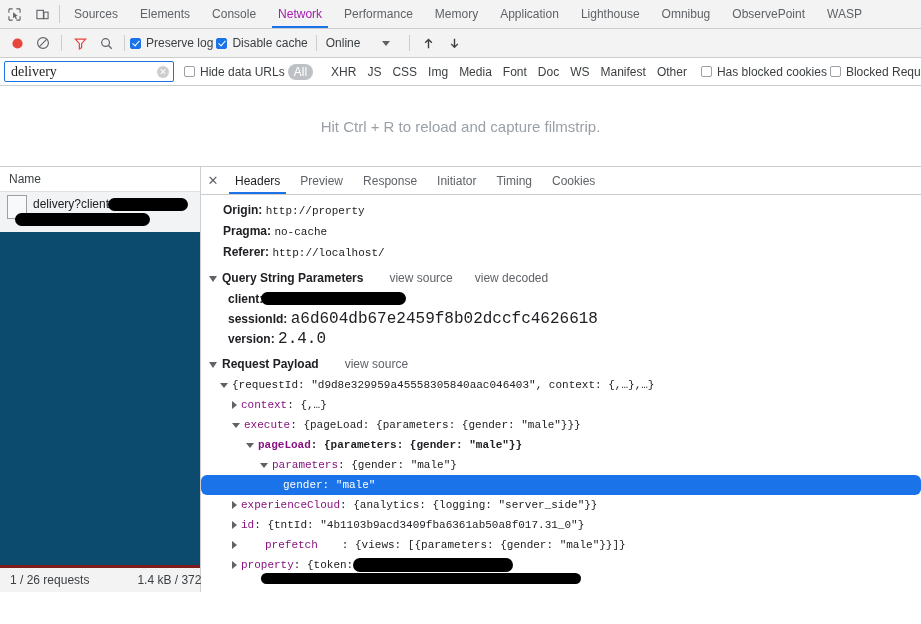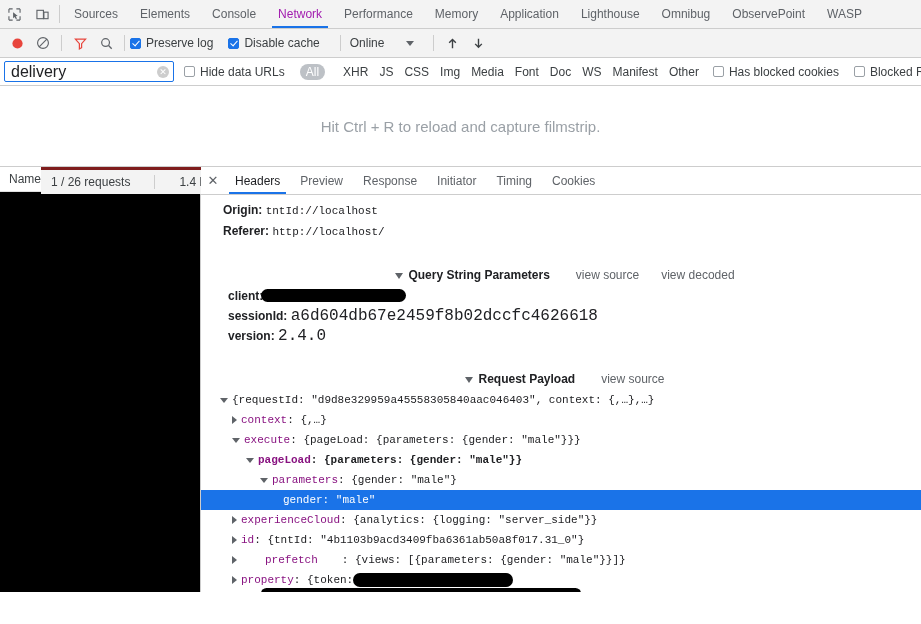--- a/index.html
+++ b/index.html
@@ -33,21 +33,21 @@
     background:#1a73e8;
   }
 
   
   .toolbar{
     height:28px;min-height:28px;display:flex;align-items:center;
     background:#f3f3f3;border-bottom:1px solid #cdcdcd;padding:0 4px;
   }
   .tool-btn{width:26px;height:26px;display:flex;align-items:center;justify-content:center;cursor:pointer;}
   .vsep{width:1px;height:16px;background:#cdcdcd;margin:0 5px;}
-  .chk{display:flex;align-items:center;cursor:pointer;margin-right:15px;white-space:nowrap;}
+  .chk{display:flex;align-items:center;cursor:pointer;margin-right:3px;white-space:nowrap;}
   .cbox{
     width:11px;height:11px;border:1px solid #9aa0a6;border-radius:2px;
     background:#fff;margin-right:5px;box-sizing:border-box;position:relative;flex:none;
   }
   .cbox.on{background:#1a73e8;border-color:#1a73e8;}
   .cbox.on::after{
     content:"";position:absolute;left:3px;top:0px;width:3px;height:6px;
     border:solid #fff;border-width:0 1.6px 1.6px 0;transform:rotate(42deg);
   }
   .chk-label{font-size:12px;color:#3c4043;}
@@ -60,43 +60,43 @@
   
   .filterbar{
     height:27px;min-height:27px;display:flex;align-items:center;
     background:#fff;border-bottom:1px solid #cdcdcd;padding:0 4px;
   }
   .filterinput{
     width:160px;height:19px;border:1px solid #1a73e8;border-radius:2px;
     display:flex;align-items:center;padding:0 4px;background:#fff;margin-right:10px;flex:none;
   }
   .filterinput input{
-    border:0;outline:0;flex:1;font-size:16px;font-family:Liberation Sans, sans-serif;
+    border:0;outline:0;flex:1;font-size:14px;font-family:Liberation Serif, serif;
     color:#202124;background:transparent;min-width:0;
   }
   .clear-x{
     width:12px;height:12px;border-radius:50%;background:#cdcdcd;color:#fff;
     font-size:9px;line-height:12px;text-align:center;cursor:pointer;flex:none;
   }
   .ftype{font-size:12px;color:#3c4043;padding:1px 5px;margin-right:1px;cursor:pointer;white-space:nowrap;}
   .ftype.sel{background:#bdc1c6;color:#fff;border-radius:8px;padding:1px 6px;}
   .fsep{width:1px;height:14px;background:#cdcdcd;margin:0 6px;}
 
   
   .filmstrip{
     height:80px;min-height:80px;display:flex;align-items:center;justify-content:center;
     background:#fff;border-bottom:1px solid #cdcdcd;
   }
   .filmstrip-msg{font-size:15px;color:#9aa0a6;}
 
   
   .split{flex:1;display:flex;min-height:0;position:relative;}
   .left{
-    width:200px;min-width:200px;display:flex;flex-direction:row;
-    border-right:1px solid #cdcdcd;background:#000000;
+    width:200px;min-width:200px;display:flex;flex-direction:column;
+    border-right:1px solid #cdcdcd;background:#0c4a6e;
   }
   .col-head{
     height:24px;min-height:24px;display:flex;align-items:center;
     padding-left:9px;font-size:12px;color:#3c4043;
     background:#fff;border-bottom:1px solid #e0e0e0;
   }
   .req-list{flex:1;overflow:hidden;position:relative;}
   .req-row{
     display:flex;align-items:flex-start;background:#f1f3f4;
     padding:3px 0 3px 7px;min-height:34px;position:relative;cursor:pointer;
@@ -137,39 +137,39 @@
 
   .hdr-line{
     font-size:12px;line-height:20px;padding-left:22px;white-space:nowrap;
     overflow:hidden;
   }
   .hdr-k{font-weight:bold;color:#202124;}
   .hdr-v{font-family:"Liberation Mono",monospace;color:#202124;font-size:11px;}
 
   .section-head{
     display:flex;align-items:center;font-size:12px;font-weight:bold;color:#202124;
-    padding-left:8px;line-height:21px;margin-top:23px;cursor:pointer;white-space:nowrap;justify-content:center;
+    padding-left:8px;line-height:21px;margin-top:5px;cursor:pointer;white-space:nowrap;
   }
   .tri{
     width:0;height:0;border-left:4.5px solid transparent;border-right:4.5px solid transparent;
     border-top:6px solid #5f6368;margin-right:5px;flex:none;
   }
   .view-link{
     font-weight:normal;color:#5f6368;margin-left:26px;cursor:pointer;font-size:12px;
   }
   .qs-line{font-size:12px;line-height:20px;padding-left:27px;white-space:nowrap;}
   .qs-k{font-weight:bold;color:#202124;}
   .qs-v{font-family:Liberation Mono, monospace;color:#202124;font-size:16px;text-align:right;}
 
   .tree{font-family:"Liberation Mono",monospace;font-size:11px;}
   .tnode{
     display:flex;align-items:center;line-height:20px;white-space:nowrap;
     cursor:pointer;overflow:hidden;
   }
-  .tnode.sel{background:#1a73e8;}
+  .tnode.sel{background:#1a73e8;border-radius:6px;}
   .tnode.sel *{color:#fff !important;}
   .ttri{
     width:0;height:0;flex:none;margin-right:4px;
     border-top:4px solid transparent;border-bottom:4px solid transparent;
     border-left:5px solid #5f6368;
   }
   .ttri.open{
     border-left:4px solid transparent;border-right:4px solid transparent;
     border-top:5px solid #5f6368;border-bottom:0;
   }
@@ -359,21 +359,25 @@
           </div>
         <div class="dtab">
             <span>Cookies</span>
           </div>
       </div>
 
       <div class="detail-body">
 
         <div class="hdr-line">
           <span class="hdr-k">Origin:</span>
-          <span class="hdr-v">tntId://localhost</span>
+          <span class="hdr-v">http://property</span>
+        </div>
+        <div class="hdr-line">
+          <span class="hdr-k">Pragma:</span>
+          <span class="hdr-v">no-cache</span>
         </div>
         <div class="hdr-line">
           <span class="hdr-k">Referer:</span>
           <span class="hdr-v">http://localhost/</span>
         </div>
 
         <div class="section-head">
           <span class="tri"></span>
           <span>Query String Parameters</span>
           <span class="view-link">view source</span>

